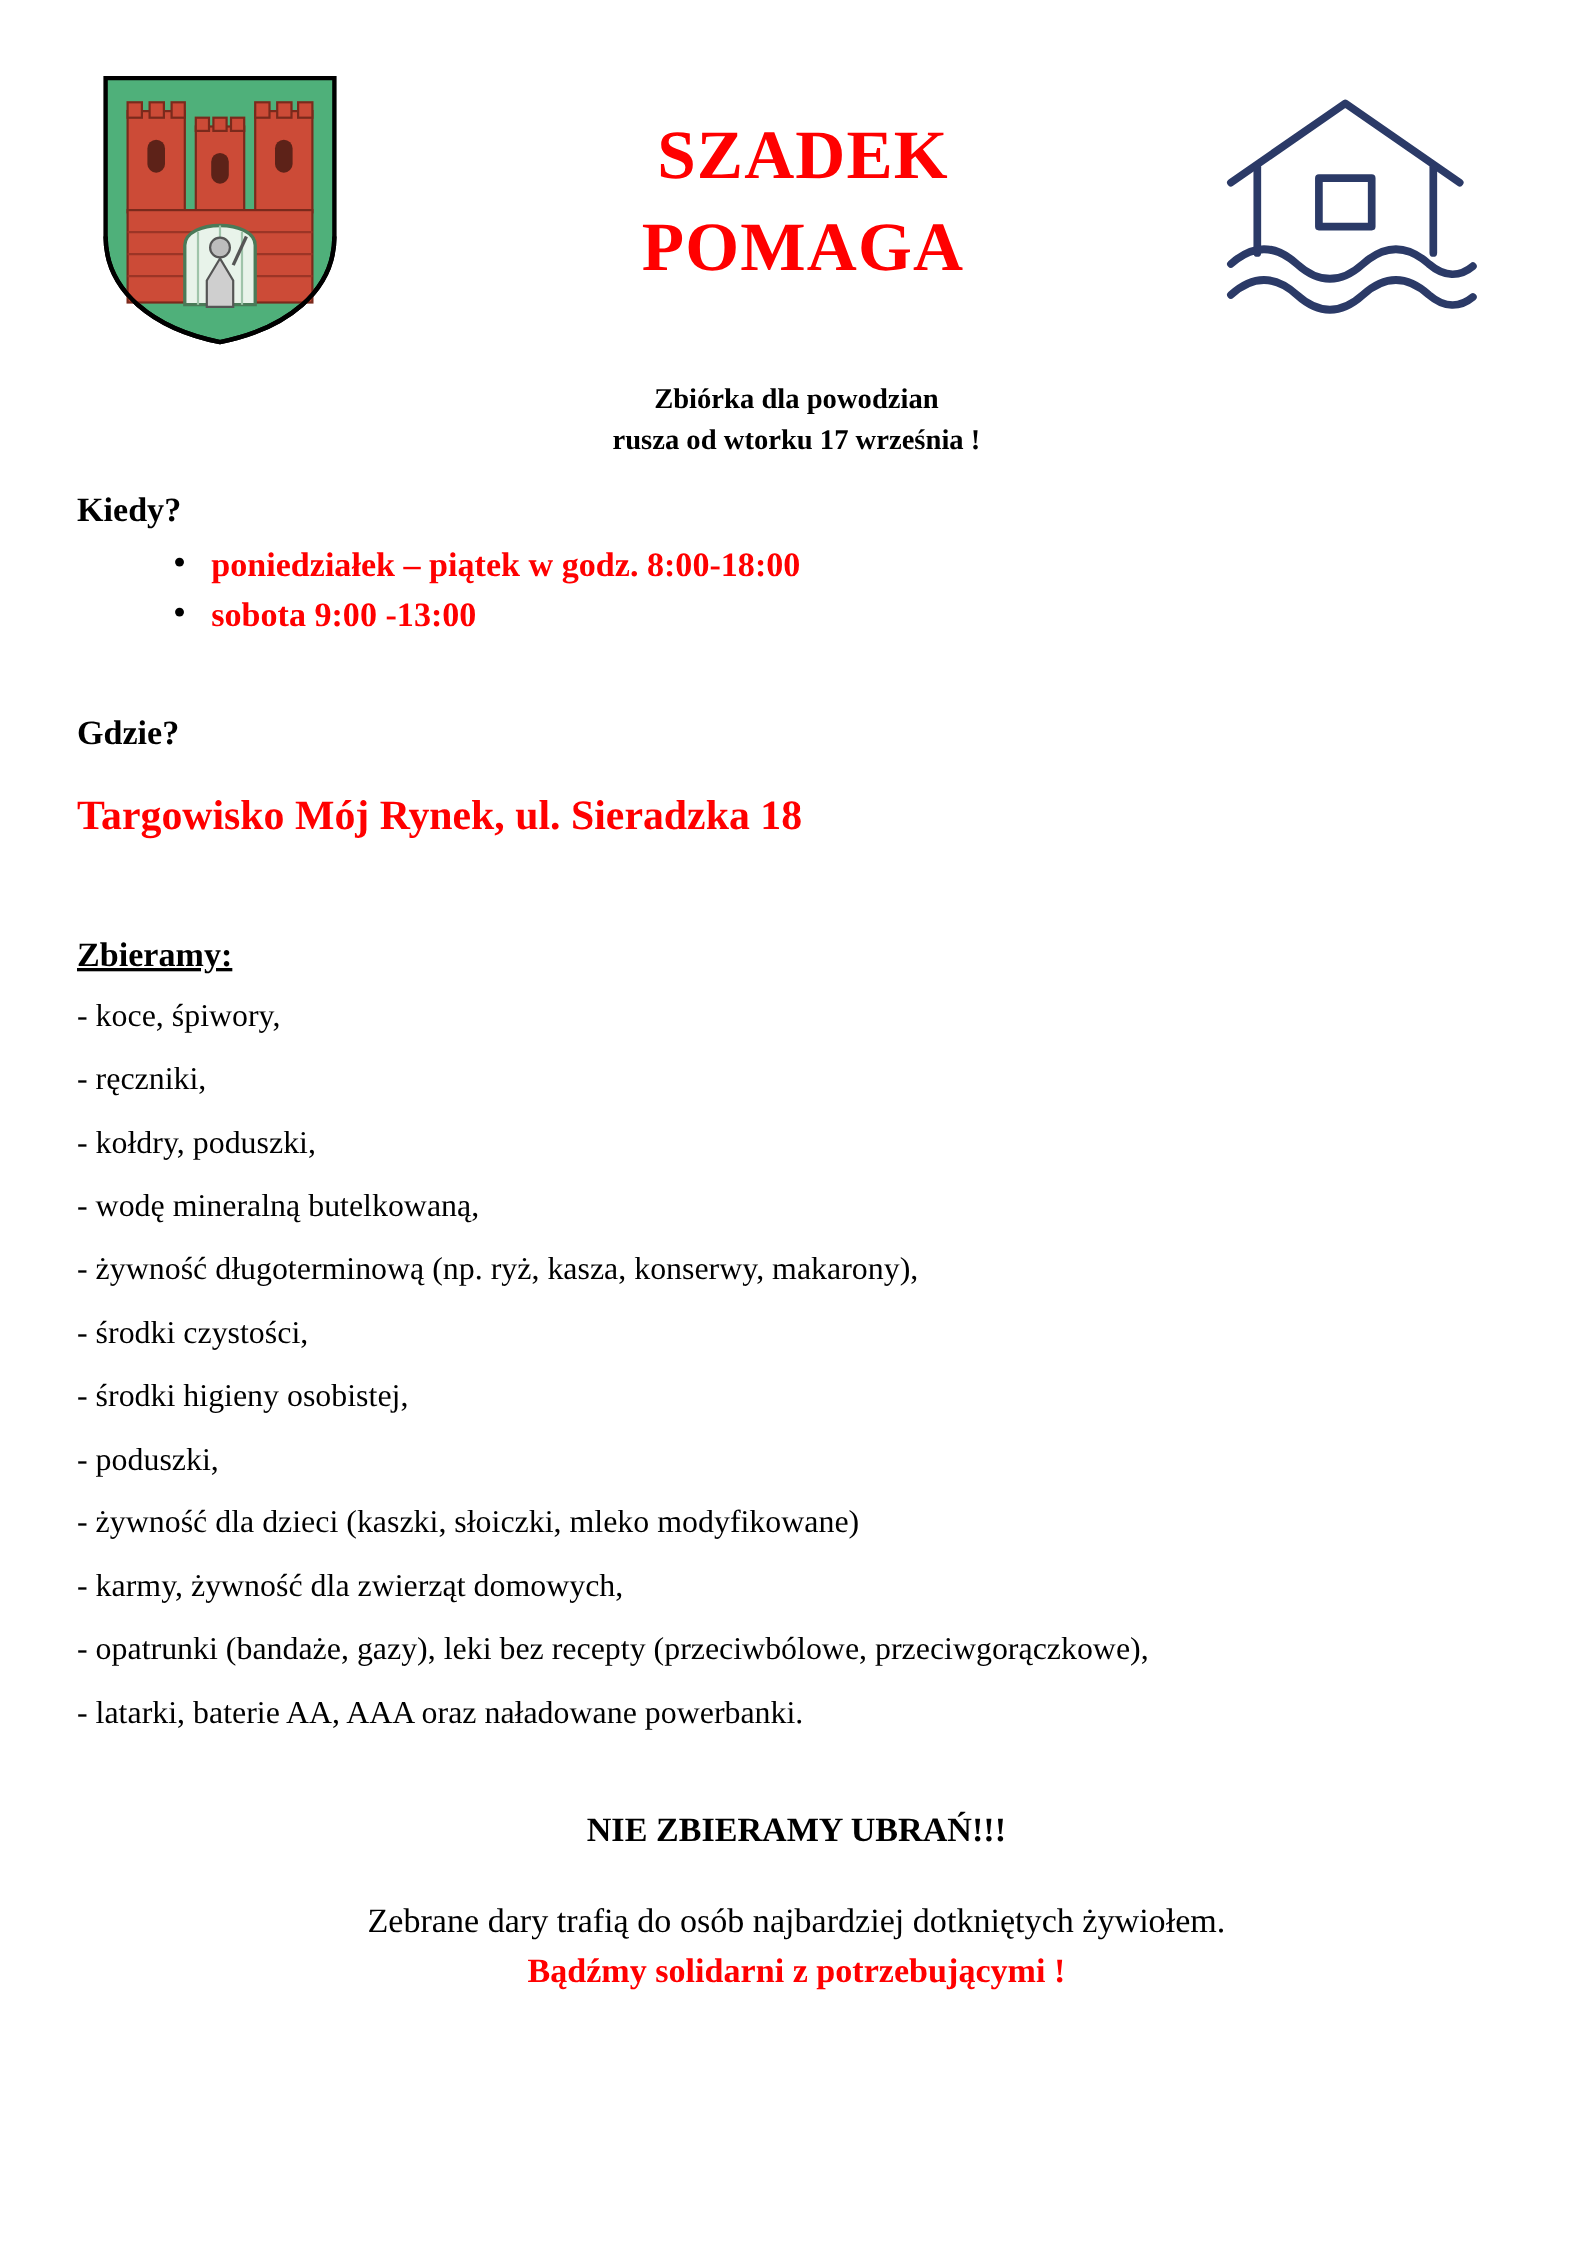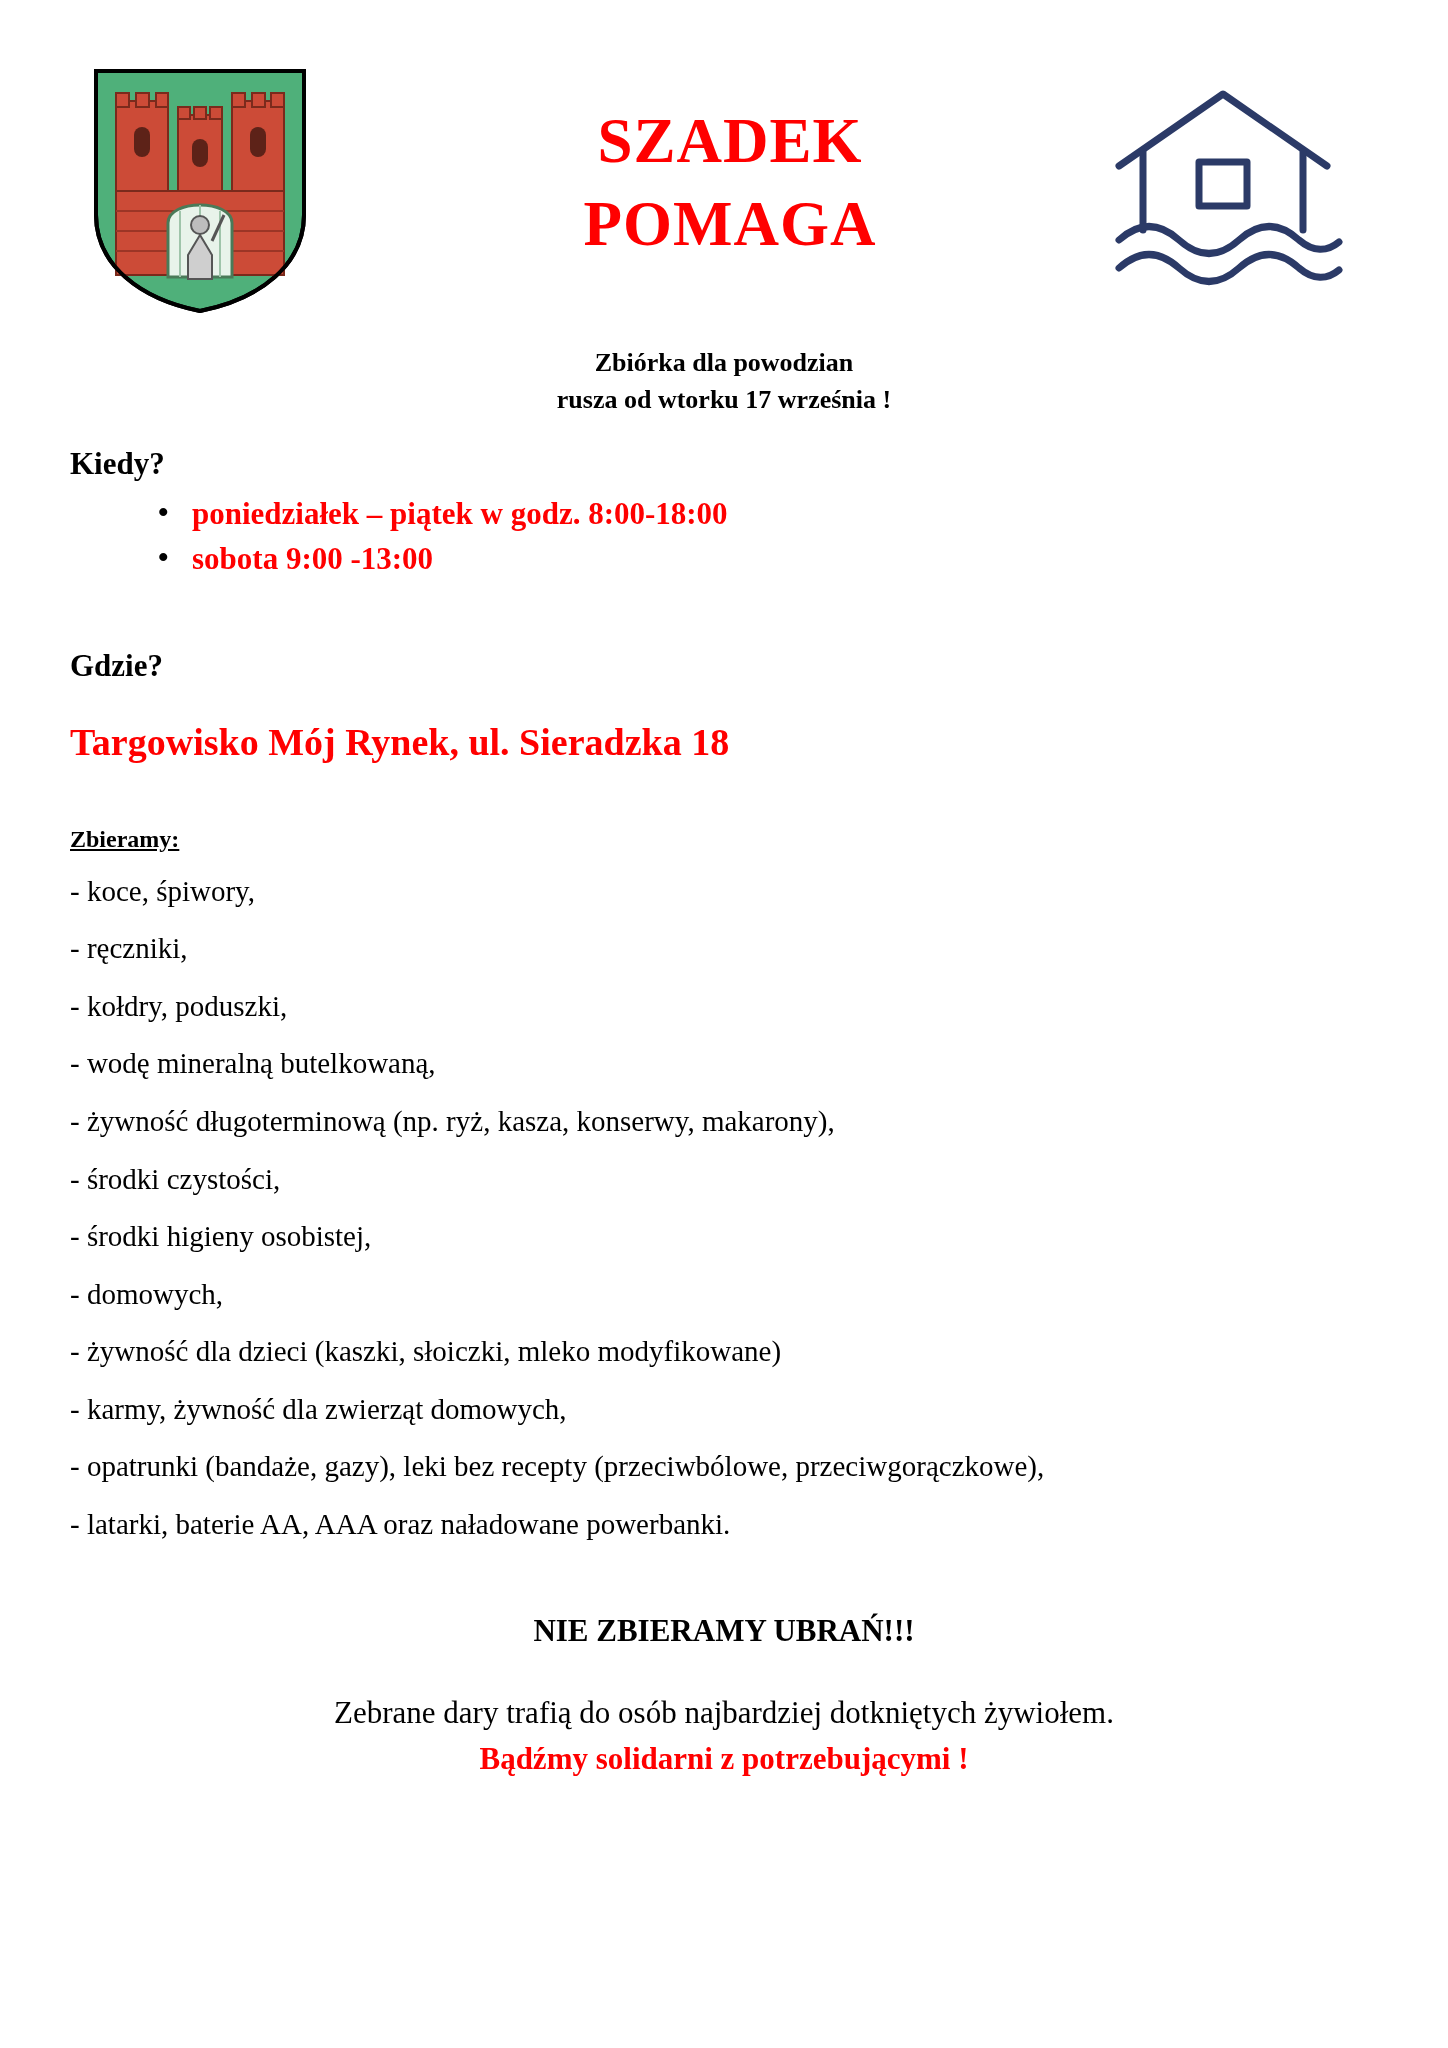--- a/index.html
+++ b/index.html
@@ -104,23 +104,23 @@
   .address {
     color: #ff0000;
     font-weight: bold;
     font-size: 38px;
     text-align: left;
     margin-top: 36px;
   }
 
   .collect-label {
     font-weight: bold;
-    font-size: 24px;
+    font-size: 31px;
     text-decoration: underline;
-    margin-top: 62px;
+    margin-top: 86px;
     margin-bottom: 6px;
   }
   .item {
     font-size: 29px;
     line-height: 1.33;
     margin: 19px 0 0 0;
   }
 
   .no-clothes {
     text-align: center;
@@ -227,21 +227,21 @@
 
   <div class="collect-label">Zbieramy:</div>
   <div class="items">
     <div class="item">- koce, śpiwory,</div>
     <div class="item">- ręczniki,</div>
     <div class="item">- kołdry, poduszki,</div>
     <div class="item">- wodę mineralną butelkowaną,</div>
     <div class="item">- żywność długoterminową (np. ryż, kasza, konserwy, makarony),</div>
     <div class="item">- środki czystości,</div>
     <div class="item">- środki higieny osobistej,</div>
-    <div class="item">- domowych,</div>
+    <div class="item">- poduszki,</div>
     <div class="item">- żywność dla dzieci (kaszki, słoiczki, mleko modyfikowane)</div>
     <div class="item">- karmy, żywność dla zwierząt domowych,</div>
     <div class="item">- opatrunki  (bandaże, gazy), leki bez recepty (przeciwbólowe, przeciwgorączkowe),</div>
     <div class="item">- latarki, baterie AA, AAA oraz naładowane powerbanki.</div>
   </div>
 
   <div class="no-clothes">NIE ZBIERAMY UBRAŃ!!!</div>
   <div class="closing">Zebrane dary trafią do osób najbardziej dotkniętych żywiołem.</div>
   <div class="closing-red">Bądźmy solidarni z potrzebującymi !</div>
 

